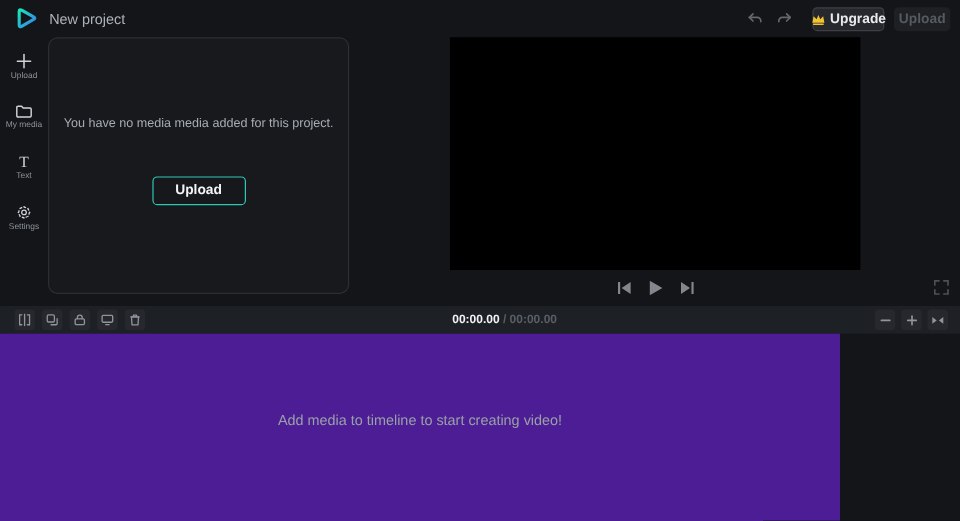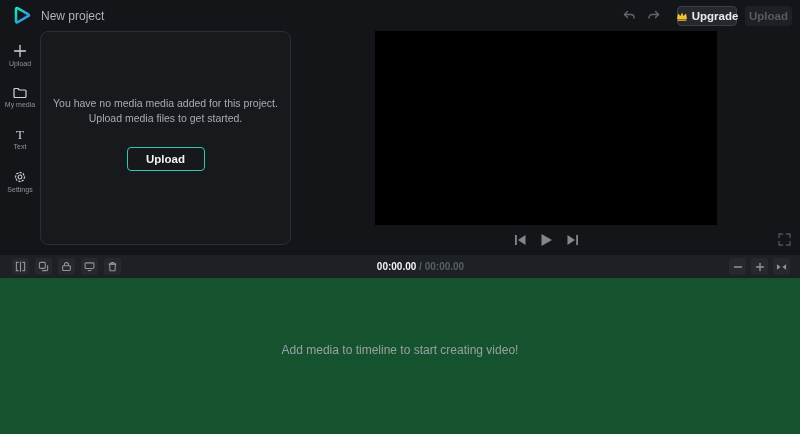--- a/index.html
+++ b/index.html
@@ -48,21 +48,21 @@
                 display:flex; align-items:center; }
   .tool-group { position:absolute; left:12px; top:3px; display:flex; gap:6px; }
   .tool-btn { width:17px; height:17px; background:#26282d; border-radius:3px; color:#9094
 9b; color:#90949b; display:flex; align-items:center; justify-content:center; cursor:pointer; }
   .timecode { position:absolute; left:0; width:800px; text-align:center; top:6px; font-size:10px;padding-left:41px; }
   .tc-cur { color:#f0f2f4; font-weight:bold; }
   .tc-sep, .tc-total { color:#5a5f66; font-weight:bold; }
   .zoom-group { position:absolute; right:10px; top:3px; display:flex; gap:5px; }
 
   
-  .tl-body { position:absolute; left:0; top:278px; width:800px; height:156px; background:#14532d; }
+  .tl-body { position:absolute; left:0; top:278px; width:700px; height:156px; background:#4c1d95; }
   .tl-empty { position:absolute; top:65px; width:100%; text-align:center; font-size:12px; color:#9aa0a7; }
 
   svg { display:block; }
 </style>
 </head>
 <body>
 
 <div class="app">
 
   <div class="header">
@@ -136,21 +136,20 @@
           <circle cx="8" cy="8" r="5" stroke-dasharray="2.2 1.6"></circle>
         </svg>
       </span>
       <span class="lbl">Settings</span>
     </div>
   </div>
 
   <div class="media-panel">
     <div class="empty-copy">
       <div>You have no media media added for this project.</div>
-      <div>Upload media files to get started.</div>
     </div>
     <div class="upload-btn">Upload</div>
   </div>
 
   <div class="preview"></div>
 
   <div class="transport">
     <span class="tbtn">
       <svg width="13" height="12" viewBox="0 0 13 12">
           <rect x="1" y="1" width="1.8" height="10" fill="currentColor"></rect>

